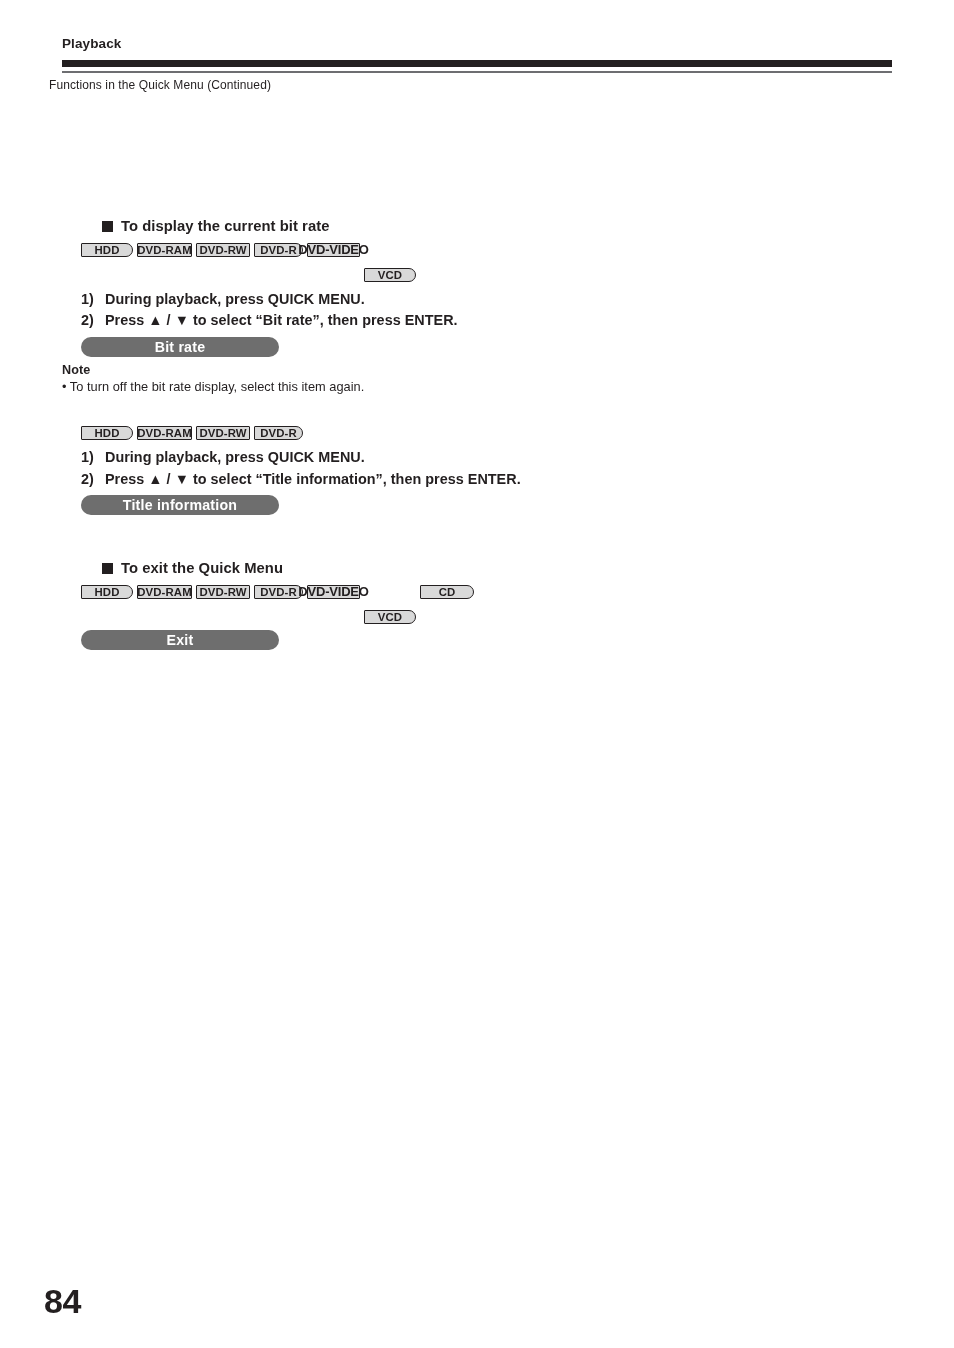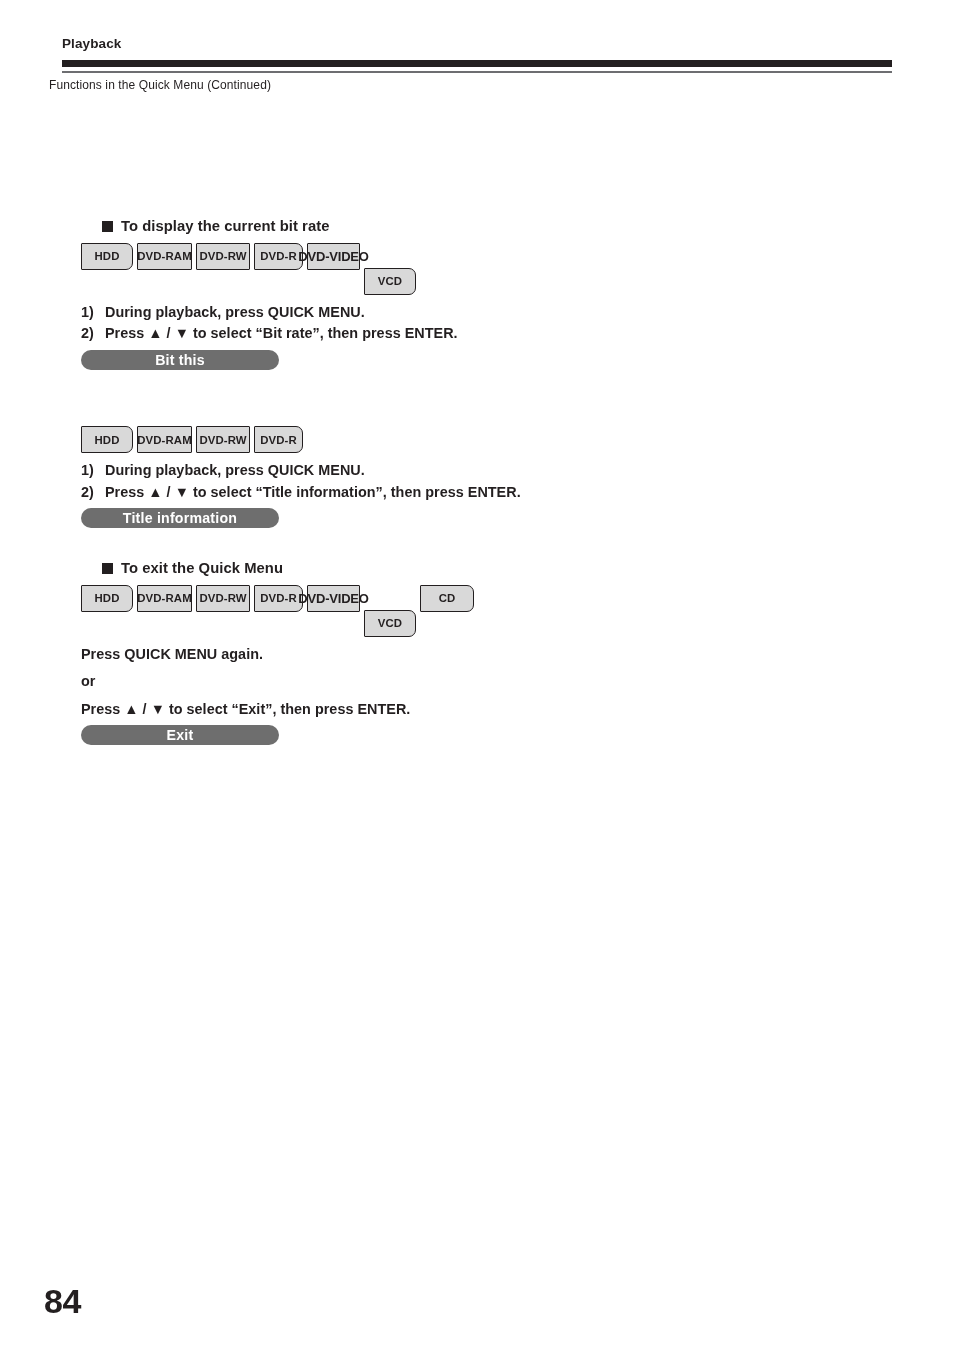--- a/index.html
+++ b/index.html
@@ -80,21 +80,21 @@
   }
 
   
   .badge-row {
     display: flex;
     align-items: flex-start;
     margin-top: 9px;
     margin-left: 19px;
   }
   .badge {
-    height: 27px;
+    height: 14px;
     box-sizing: border-box;
     background: #d9d9d9;
     border: 1.4px solid #231f20;
     border-radius: 1px;
     display: flex;
     align-items: center;
     justify-content: center;
     font-size: 11.4px;
     font-weight: bold;
     color: #231f20;
@@ -218,23 +218,27 @@
       <div class="step">
         <span class="step-num">1)</span>
         <span class="step-text">During playback, press QUICK MENU.</span>
       </div>
       <div class="step">
         <span class="step-num">2)</span>
         <span class="step-text">Press ▲ / ▼ to select “Bit rate”, then press ENTER.</span>
       </div>
     </div>
 
-    <div class="pill">Bit this</div>
-  </div>
-
+    <div class="pill">Bit rate</div>
+  </div>
+
+  <div class="note" style="top:363px;">
+    <div class="note-title">Note</div>
+    <div class="note-item">• To turn off the bit rate display, select this item again.</div>
+  </div>
 
   <div class="block" style="top:417px;">
 
     <div class="badge-row">
       <span class="badge w-hdd round">HDD</span>
       <span class="badge w-dvdram">DVD-RAM</span>
       <span class="badge w-dvdrw">DVD-RW</span>
       <span class="badge w-dvdr round">DVD-R</span>
     </div>
 
@@ -261,24 +265,19 @@
     <div class="badge-row">
       <span class="badge w-hdd round">HDD</span>
       <span class="badge w-dvdram">DVD-RAM</span>
       <span class="badge w-dvdrw">DVD-RW</span>
       <span class="badge w-dvdr round">DVD-R</span>
       <span class="badge w-dvdvideo">DVD-VIDEO</span>
       <span class="badge w-vcd round">VCD</span>
       <span class="badge w-cd round">CD</span>
     </div>
 
-    <div style="margin-top:8px;">
-      <div class="plain-line">Press QUICK MENU again.</div>
-      <div class="plain-line" style="margin-top:8px;">or</div>
-      <div class="plain-line" style="margin-top:8px;">Press ▲ / ▼ to select “Exit”, then press ENTER.</div>
-    </div>
 
     <div class="pill">Exit</div>
   </div>
 
   <div class="folio">84</div>
 
 </div>
 
 </body></html>

